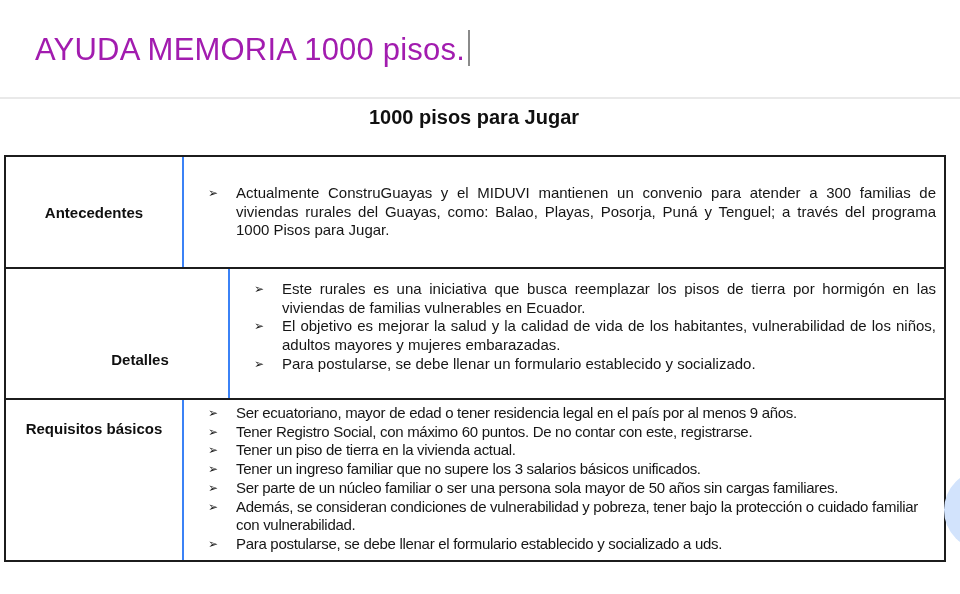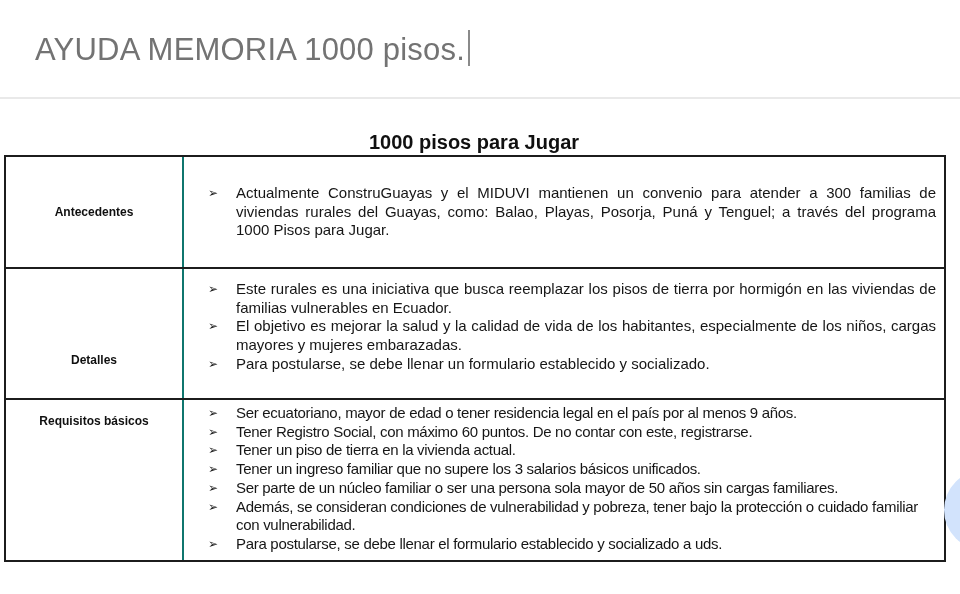--- a/index.html
+++ b/index.html
@@ -8,56 +8,56 @@
     width:960px;height:594px;
     background:#ffffff;
     overflow:hidden;
     font-family:"Liberation Sans","DejaVu Sans",sans-serif;
     color:#141414;
   }
   
   .doc-title{
     position:absolute;left:35px;top:30px;
     font-size:31px;letter-spacing:.2px;
-    color:#737373;white-space:nowrap;
+    color:#a21caf;white-space:nowrap;
   }
   .text-cursor{
     display:inline-block;width:2px;height:36px;
     background:#8a8a8a;margin-left:3px;vertical-align:-6px;
   }
   .header-divider{
     position:absolute;left:0;top:97px;width:960px;height:2px;
     background:#e9e9e9;
   }
   
   .table-caption{
-    position:absolute;left:4px;top:131px;width:940px;
+    position:absolute;left:4px;top:106px;width:940px;
     text-align:center;font-weight:bold;font-size:20px;color:#101010;
   }
   
   .doc-table{
     position:absolute;left:4px;top:155px;
     width:938px;height:403px;
     border:2px solid #1c1c1c;
     display:flex;flex-direction:column;
     background:#fff;
   }
   .t-row{display:flex;border-bottom:2px solid #1c1c1c;min-height:0;}
   .t-row:last-child{border-bottom:none;}
   .row-antecedentes{flex:0 0 110px;}
   .row-detalles{flex:0 0 129px;}
   .row-requisitos{flex:1 1 auto;}
   .label-cell{
-    flex:0 0 176px;border-right:2px solid #0f766e;
+    flex:0 0 176px;border-right:2px solid #3b82f6;
     display:flex;justify-content:center;align-items:center;
-    font-weight:bold;font-size:12px;color:#101010;
+    font-weight:bold;font-size:15px;color:#101010;
     text-align:center;
   }
-  .label-shift-down{padding-top:52px;}
-  .label-top{align-items:flex-start;padding-top:14px;}
+  .label-shift-down{padding-top:52px;margin-left:46px;}
+  .label-top{align-items:flex-start;padding-top:20px;}
   .content-cell{
     flex:1 1 auto;min-width:0;
     padding:0 8px 0 0;
     font-size:15px;line-height:18.7px;color:#161616;
   }
   .cell-center{display:flex;flex-direction:column;justify-content:center;}
   .cell-detalles{padding-top:11px;}
   .cell-requisitos{padding-top:4px;letter-spacing:-0.3px;}
   .bullet-item{position:relative;padding-left:52px;}
   .justify .bullet-item{text-align:justify;}
@@ -99,21 +99,21 @@
 
     <div class="t-row row-detalles">
       <div class="label-cell label-shift-down">Detalles</div>
       <div class="content-cell cell-detalles justify">
         <div class="bullet-item">
           <span class="bullet-marker">➢</span>
           <span>Este rurales es una iniciativa que busca reemplazar los pisos de tierra por hormigón en las viviendas de familias vulnerables en Ecuador.</span>
         </div>
         <div class="bullet-item">
           <span class="bullet-marker">➢</span>
-          <span>El objetivo es mejorar la salud y la calidad de vida de los habitantes, especialmente de los niños, cargas mayores y mujeres embarazadas.</span>
+          <span>El objetivo es mejorar la salud y la calidad de vida de los habitantes, vulnerabilidad de los niños, adultos mayores y mujeres embarazadas.</span>
         </div>
         <div class="bullet-item">
           <span class="bullet-marker">➢</span>
         </div>
         <div class="bullet-item no-bullet">
           
           <span>Para postularse, se debe llenar un formulario establecido y socializado.</span>
         </div>
       </div>
     </div>

